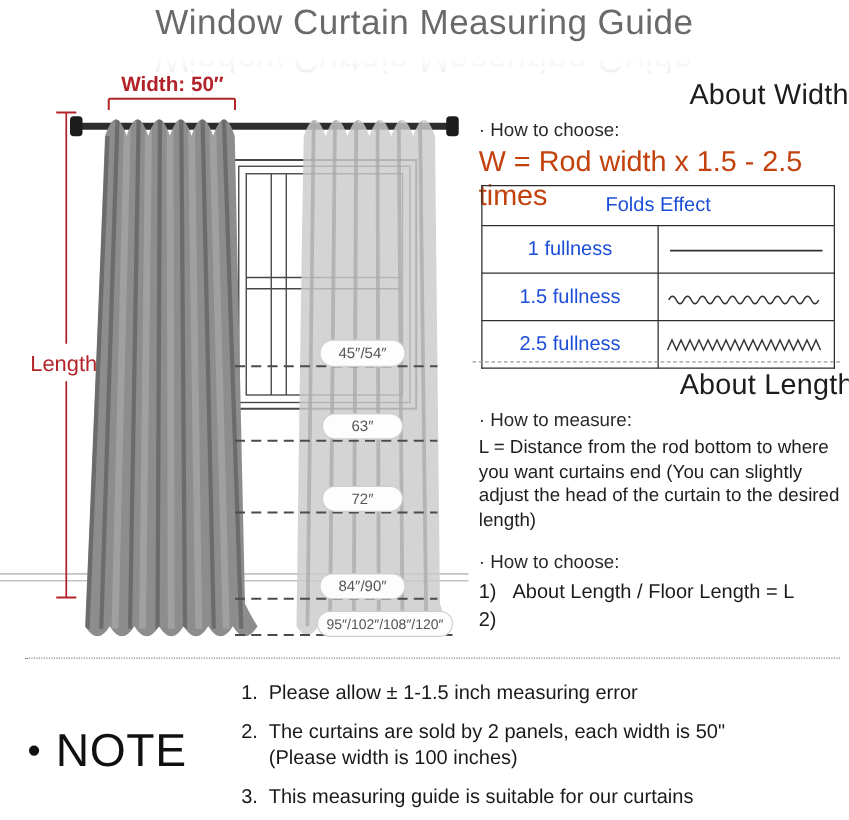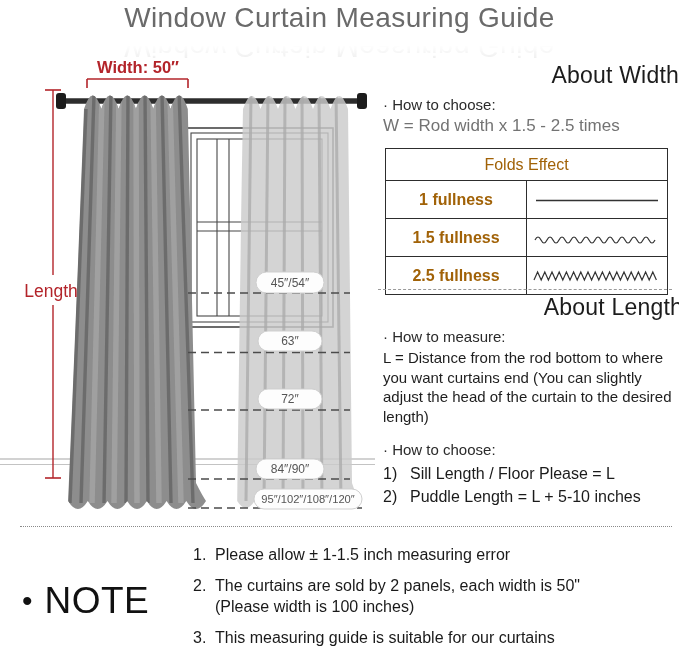--- a/index.html
+++ b/index.html
@@ -22,32 +22,32 @@
             mask-image:linear-gradient(to bottom, rgba(0,0,0,0.8) 0%, transparent 55%);
   }
 
   
   .illustration { position:absolute; left:0; top:55px; width:375px; height:480px; }
 
   
   .col-width { position:absolute; left:383px; top:62px; width:296px; }
   .section-heading { font-size:23px; font-weight:400; color:#1c1c1c; margin-bottom:7px; letter-spacing:0.2px;text-align:right; }
   .sub-label { font-size:15px; color:#2a2a2a; margin-bottom:3px; }
-  .formula { font-size:17px; color:#737373; }
+  .formula { font-size:23px; color:#c2410c; }
 
   table.folds {
     position:absolute; left:385px; top:148px; width:283px;
     border-collapse:collapse; table-layout:fixed;
   }
   table.folds td {
     border:1.5px solid #2d2d2d; text-align:center; vertical-align:middle;
-    font-size:16px; color:#a16207; padding:0;
+    font-size:16px; color:#1d4ed8; padding:0;
   }
   td.folds-header { height:32px; font-size:17px; }
-  td.fold-label { width:128px; height:38px;font-weight:bold; }
+  td.fold-label { width:128px; height:38px; }
   td.fold-line-cell { height:31px; }
   td.fold-line-cell svg { display:block; margin:0 auto; }
 
   .sep-dashed {
     position:absolute; left:378px; top:289px; width:294px; height:0;
     border-top:1.5px dashed #9a9a9a;
   }
   .sep-dotted-full {
     position:absolute; left:20px; top:526px; width:652px; height:0;
     border-top:1.5px dotted #8a8a8a;
@@ -232,25 +232,24 @@
 
 <div class="sep-dashed"></div>
 
 <div class="col-length">
   <div class="section-heading">About Length</div>
   <div class="sub-label">· How to measure:</div>
   <div class="measure-text">L = Distance from the rod bottom to where you want curtains end  (You can slightly adjust the head of the curtain to the desired length)</div>
   <div class="sub-label choose2">· How to choose:</div>
   <div class="choice-line">
     <span class="num">1)</span>
-    <span class="txt">Sill Length / Floor Please = L</span>
+    <span class="txt">About Length / Floor Length = L</span>
   </div>
   <div class="choice-line">
     <span class="num">2)</span>
-    <span class="txt">Puddle Length = L + 5-10 inches</span>
   </div>
 </div>
 
 <div class="sep-dotted-full"></div>
 
 <div class="note-label">
   <span class="note-bullet">•</span>
   <span class="note-word">NOTE</span>
 </div>
 

